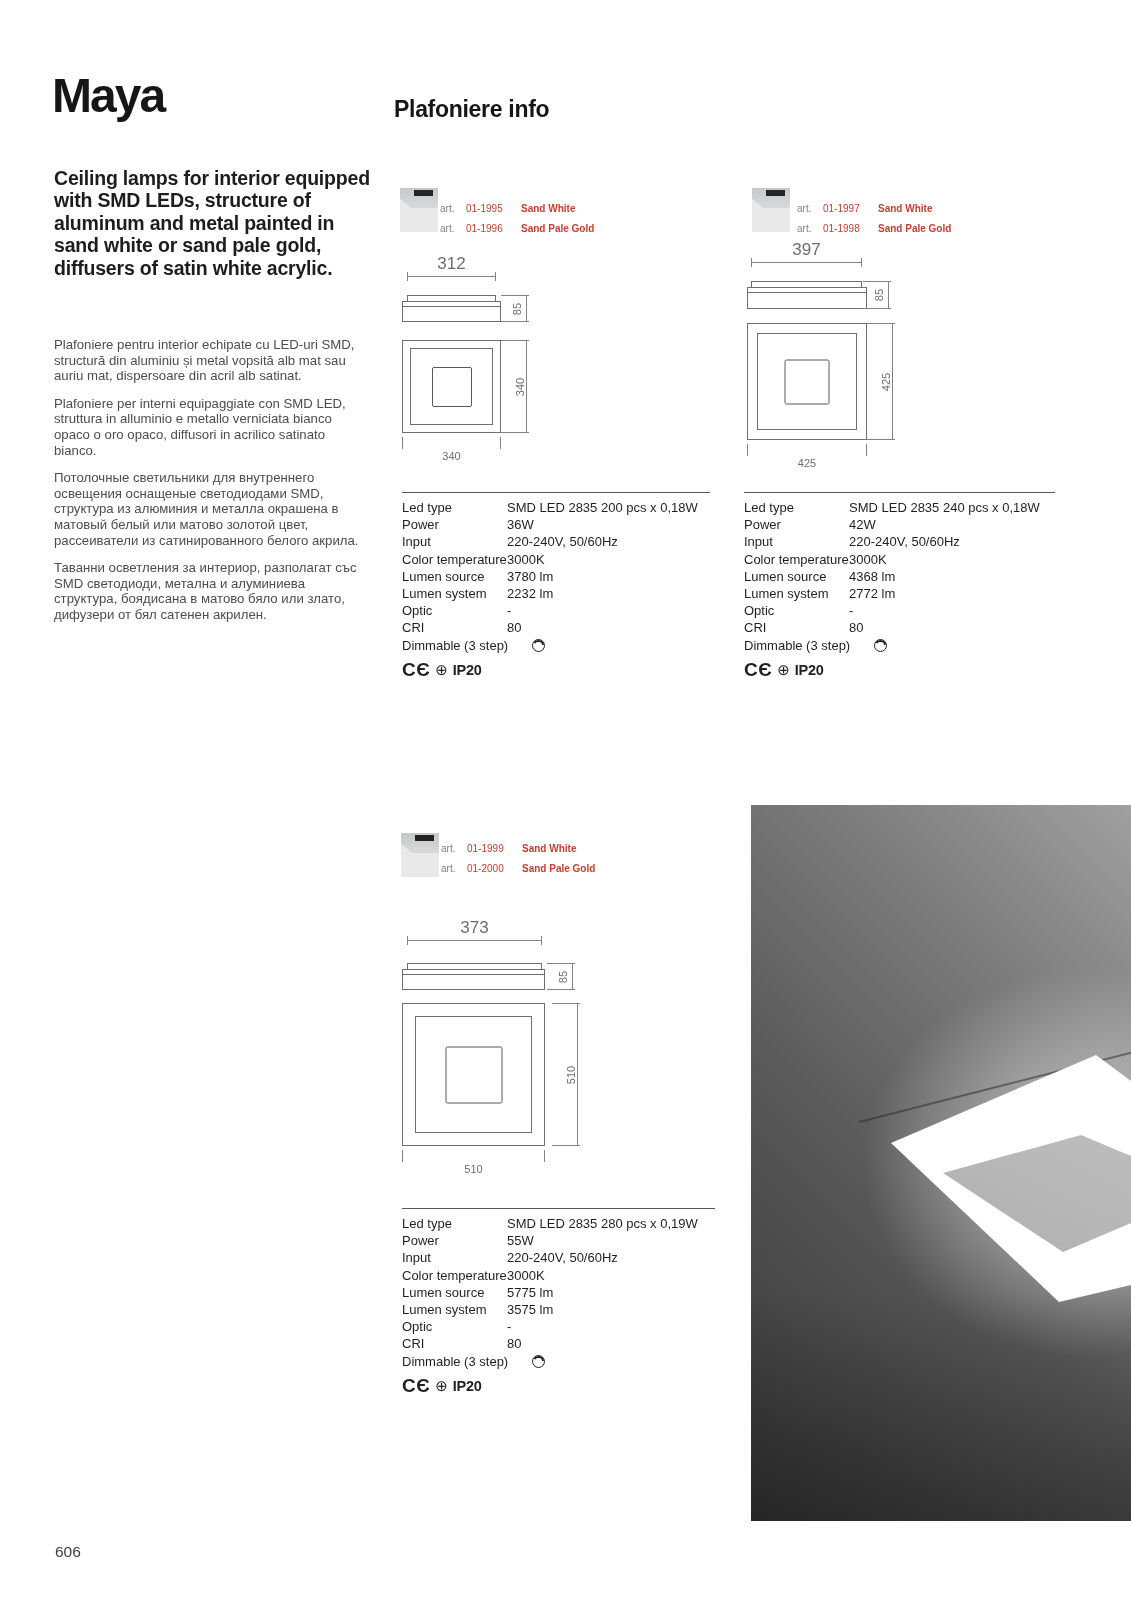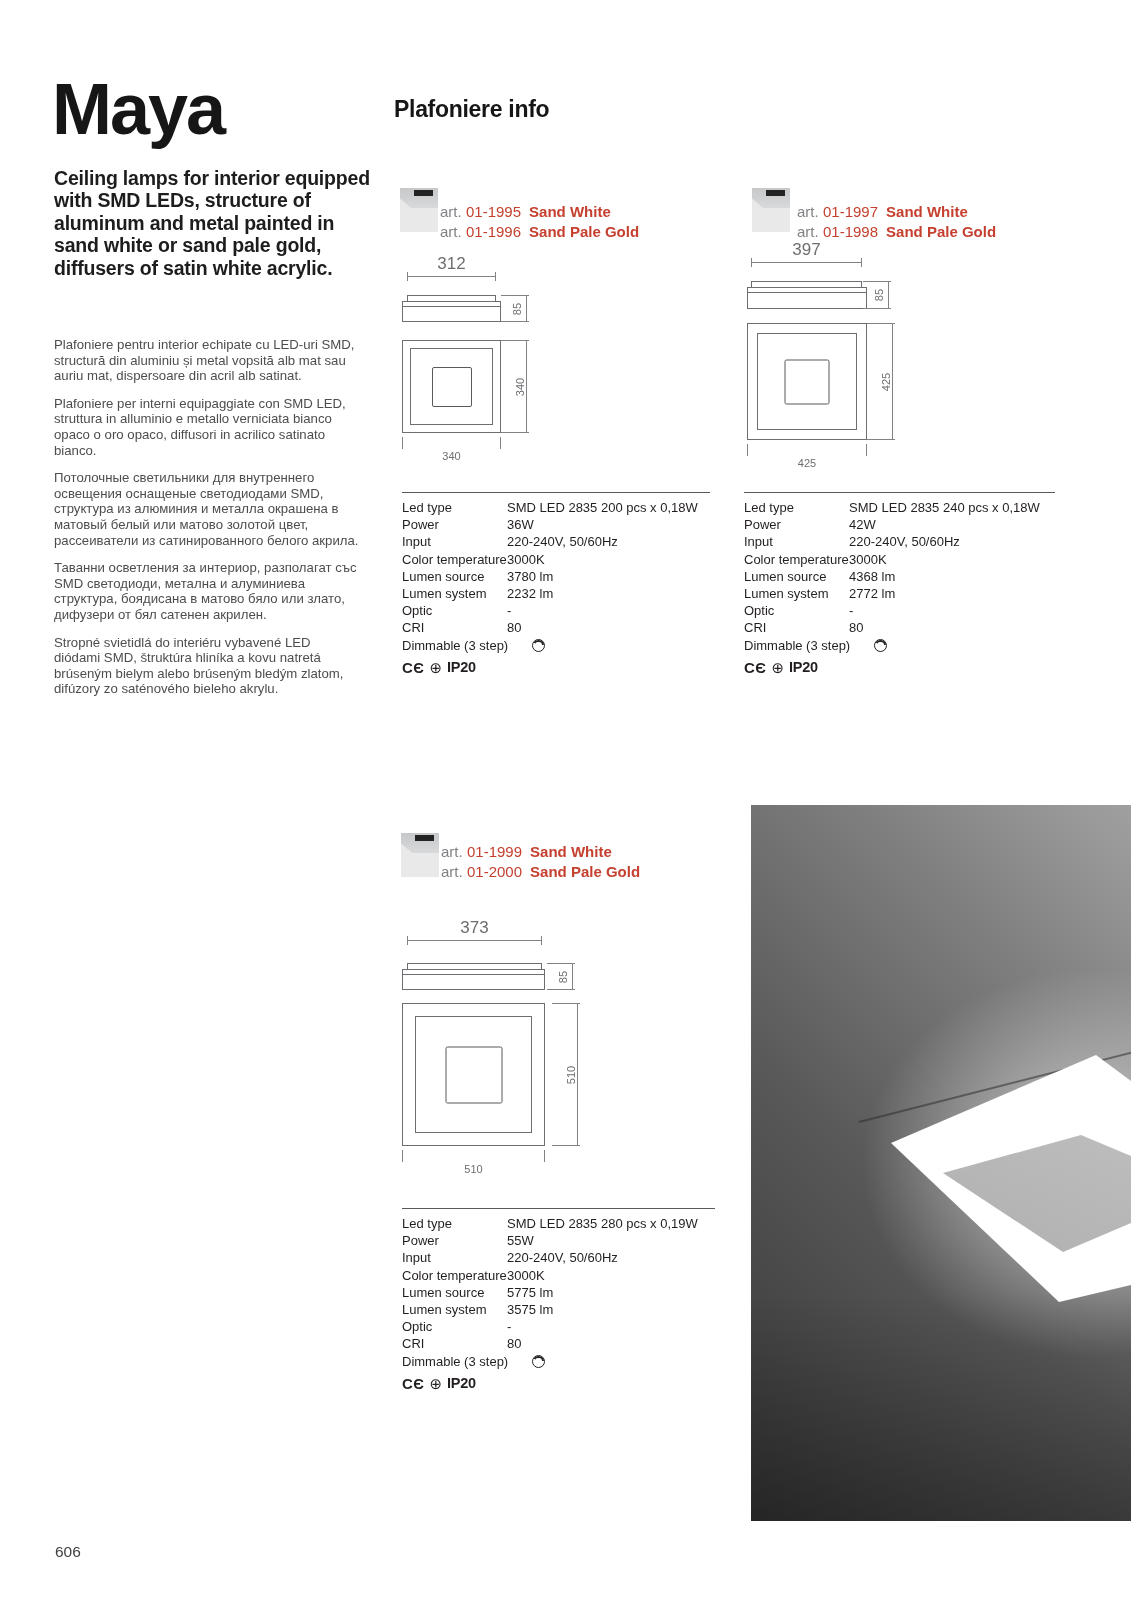--- a/index.html
+++ b/index.html
@@ -8,35 +8,35 @@
     --gray-text:#4c4d4f;
     --line:#6d6e71;
     --dimline:#808285;
   }
   *{margin:0;padding:0;box-sizing:border-box}
   html,body{background:#ffffff}
   body{font-family:"Liberation Sans","DejaVu Sans",sans-serif;color:var(--ink)}
   .page{position:relative;width:1131px;height:1600px;background:#fff;overflow:hidden}
 
   
-  .brand{position:absolute;left:52px;top:68px;font-size:72px;font-weight:800;letter-spacing:-2px;color:#161616}
+  .brand{position:absolute;left:52px;top:68px;font-size:48px;font-weight:800;letter-spacing:-2px;color:#161616}
   .section{position:absolute;left:394px;top:96px;font-size:23px;font-weight:700;letter-spacing:-0.3px;color:#161616}
 
   
   .intro{position:absolute;left:54px;top:167px;width:318px;font-size:19.5px;line-height:22.4px;font-weight:700;letter-spacing:-0.2px;color:#1d1d1d}
   .translations{position:absolute;left:54px;top:337px;width:306px;font-size:13.2px;line-height:15.6px;color:var(--gray-text)}
   .translations p{margin-bottom:12px}
 
   
   .thumb{position:absolute;width:38px;height:44px;background:#e9e9ea;overflow:hidden}
   .thumb::before{content:'';position:absolute;left:0;top:0;width:100%;height:46%;
     background:linear-gradient(#c7c8c9,#d8d9da);
     clip-path:polygon(22% 0,100% 0,100% 100%,30% 100%,0 52%,0 0)}
   .thumb .bar{position:absolute;left:36%;top:5%;width:52%;height:13%;background:#232323}
-  .art{position:absolute;display:flex;align-items:baseline;font-size:15px;white-space:nowrap}
+  .art{position:absolute;display:flex;align-items:baseline;font-size:10px;white-space:nowrap}
   .art .al{color:#808285;width:26px}
   .art .code{color:var(--red);font-weight:400;min-width:47px;margin-right:8px}
   .art .fin{color:var(--red);font-weight:700}
 
   
   .dim-h{position:absolute;height:16px}
   .dim-h .line{position:absolute;left:0;right:0;bottom:0;border-top:1px solid var(--dimline)}
   .dim-h::before,.dim-h::after{content:'';position:absolute;bottom:-4px;width:1px;height:9px;background:var(--dimline)}
   .dim-h::before{left:0}.dim-h::after{right:0}
   .dim-h .num{position:absolute;left:50%;bottom:3px;transform:translateX(-50%);font-size:17px;color:var(--line)}
@@ -58,21 +58,21 @@
   
   .spec{position:absolute;font-size:13px;color:var(--ink)}
   .spec .rule{border-top:1px solid #58595b;margin-bottom:6px}
   .spec .row{display:flex;height:17.2px;line-height:17.2px}
   .spec .lbl{width:105px;flex:none}
   .spec .val{flex:1}
   .dim-icon{position:relative;width:13px;height:13px;border:1.4px solid var(--ink);border-radius:50%;margin-top:2px;overflow:hidden}
   .dim-icon::before{content:'';position:absolute;inset:-2px;background:conic-gradient(from -60deg,var(--ink) 0 150deg,transparent 150deg 360deg)}
   .dim-icon::after{content:'';position:absolute;inset:2.4px;background:#fff;border-radius:50%}
   .certs{display:flex;align-items:center;gap:5px;margin-top:5px}
-  .certs .ce{font-size:15px;font-weight:700;letter-spacing:0.5px}
+  .certs .ce{font-size:19px;font-weight:700;letter-spacing:0.5px}
   .certs .earth{font-size:15px;line-height:15px}
   .certs .ip{font-size:14.5px;font-weight:800;letter-spacing:-0.3px}
 
   
   .photo{position:absolute;left:751px;top:805px;width:380px;height:716px;overflow:hidden;
     background:
       linear-gradient(0deg, rgba(0,0,0,.30), rgba(0,0,0,0) 32%),
       radial-gradient(ellipse 320px 270px at 90% 50%, rgba(255,255,255,.65), rgba(255,255,255,0) 72%),
       linear-gradient(225deg,#a0a0a0 0%,#7b7b7b 28%,#585858 58%,#353535 100%);}
   .ceiling-line{position:absolute;left:108px;top:316px;width:300px;height:2px;background:rgba(45,45,45,.55);transform:rotate(-14.3deg);transform-origin:left center}
@@ -92,21 +92,20 @@
   <h1 class="brand">Maya</h1>
   <h2 class="section">Plafoniere info</h2>
 
   <p class="intro">Ceiling lamps for interior equipped with SMD LEDs, structure of aluminum and metal painted in sand white or sand pale gold, diffusers of satin white acrylic.</p>
 
   <div class="translations">
     <p>Plafoniere pentru interior echipate cu LED-uri SMD, structură din aluminiu și metal vopsită alb mat sau auriu mat, dispersoare din acril alb satinat.</p>
     <p>Plafoniere per interni equipaggiate con SMD LED, struttura in alluminio e metallo verniciata bianco opaco o oro opaco, diffusori in acrilico satinato bianco.</p>
     <p>Потолочные светильники для внутреннего освещения оснащеные светодиодами SMD, структура из алюминия и металла окрашена в матовый белый или матово золотой цвет, рассеиватели из сатинированного белого акрила.</p>
     <p>Таванни осветления за интериор, разполагат със SMD светодиоди, метална и алуминиева структура, боядисана в матово бяло или злато, дифузери от бял сатенен акрилен.</p>
-    <p>Stropné svietidlá do interiéru vybavené LED diódami SMD, štruktúra hliníka a kovu natretá brúseným bielym alebo brúseným bledým zlatom, difúzory zo saténového bieleho akrylu.</p>
   </div>
 
   <div class="thumb" style="left:400px;top:188px">
       <div class="bar"></div>
     </div>
   <div class="art" style="left:440px;top:203px">
     <span class="al">art.</span>
     <span class="code">01-1995</span>
     <span class="fin">Sand White</span>
   </div>

